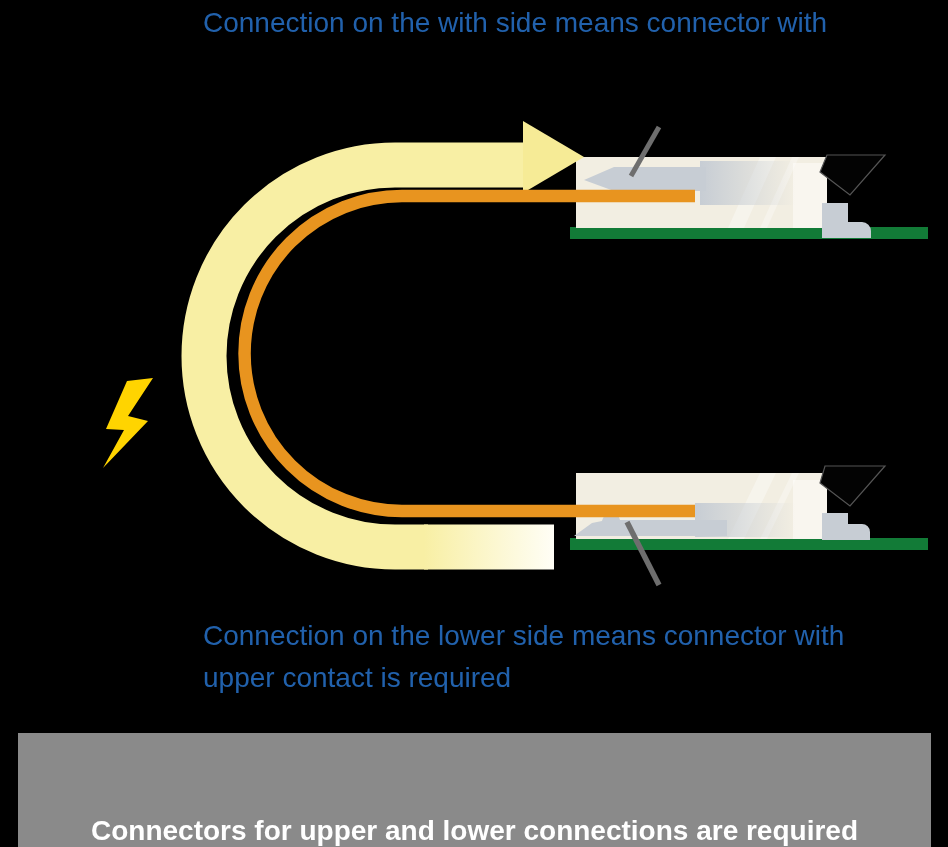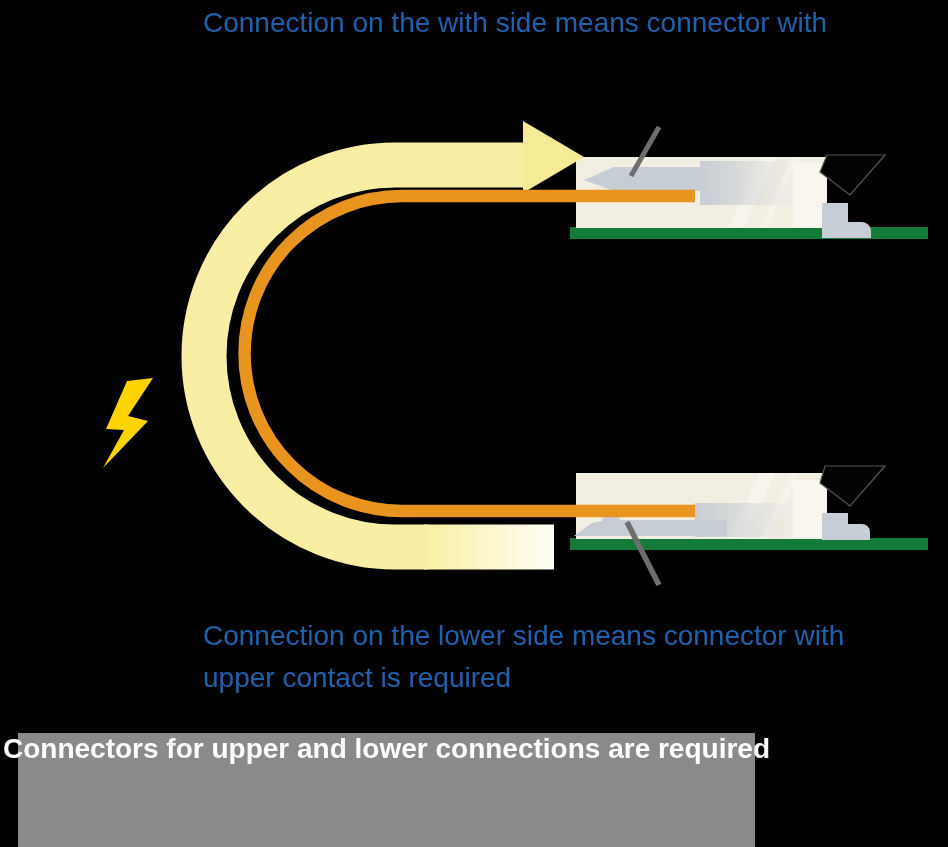--- a/index.html
+++ b/index.html
@@ -8,22 +8,22 @@
     overflow:hidden;font-family:"Liberation Sans",sans-serif;
   }
   .caption{
     position:absolute;left:203px;color:#2161AC;
     font-size:28px;line-height:42px;font-weight:500;letter-spacing:0;
   }
   .caption-upper{top:2px;}
   .caption-lower{top:615px;}
   .caption .cap-line{white-space:nowrap;}
   .banner{
-    position:absolute;left:18px;top:733px;width:737px;height:114px;
-    background:#8A8A8A;display:flex;align-items:flex-start;justify-content:center;
+    position:absolute;left:18px;top:733px;width:913px;height:114px;
+    background:#8A8A8A;display:flex;align-items:flex-end;justify-content:center;
   }
   .banner-text{color:#FFFFFF;font-size:28px;font-weight:700;white-space:nowrap;}
   svg.diagram{position:absolute;left:0;top:0;display:block;}
 </style>
 </head>
 <body>
 
 <div class="stage">
 
   <div class="caption caption-upper">

